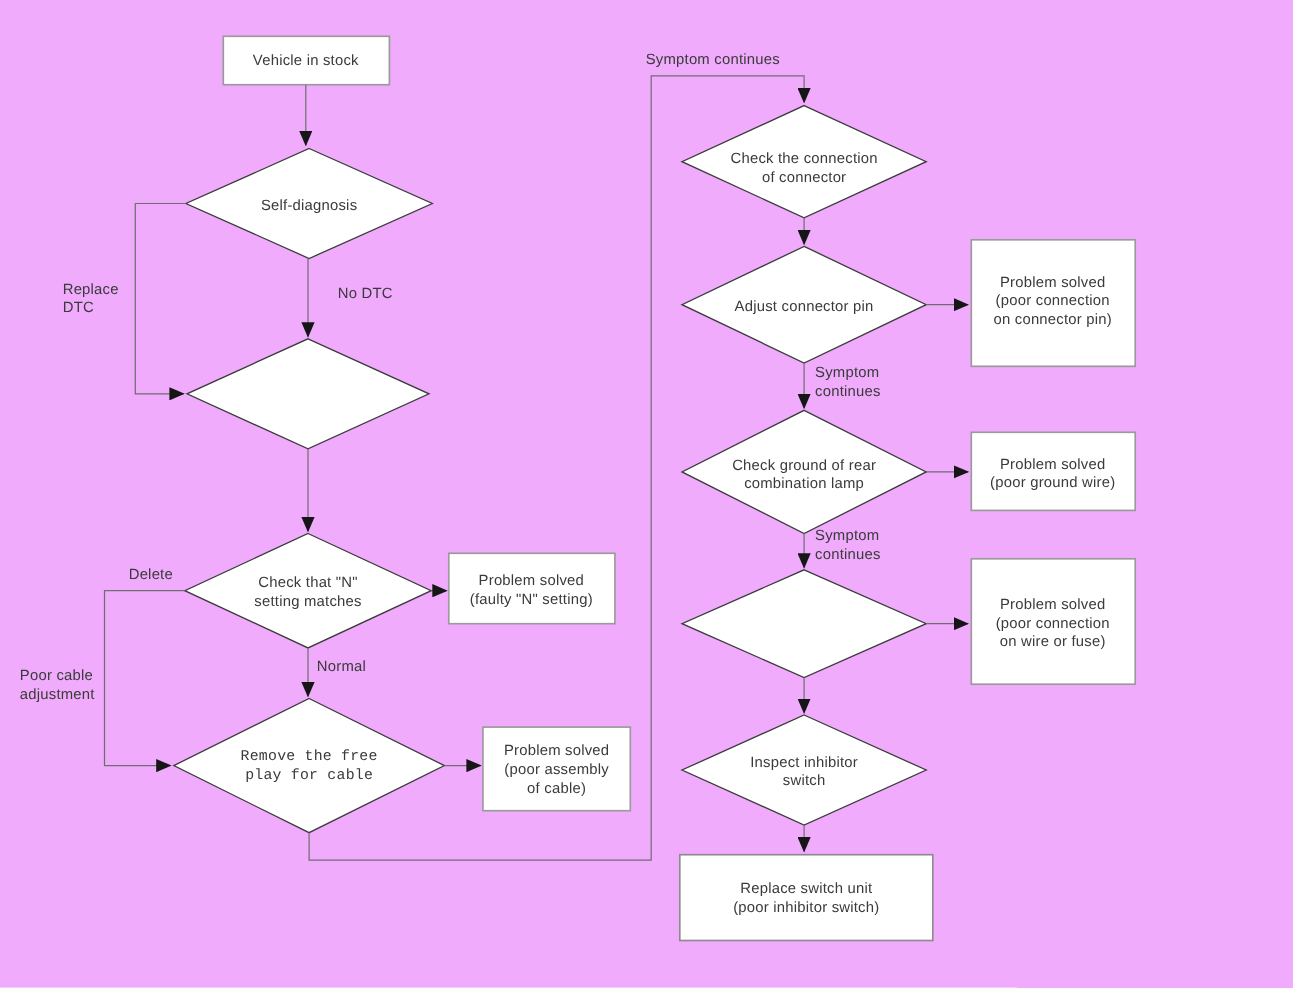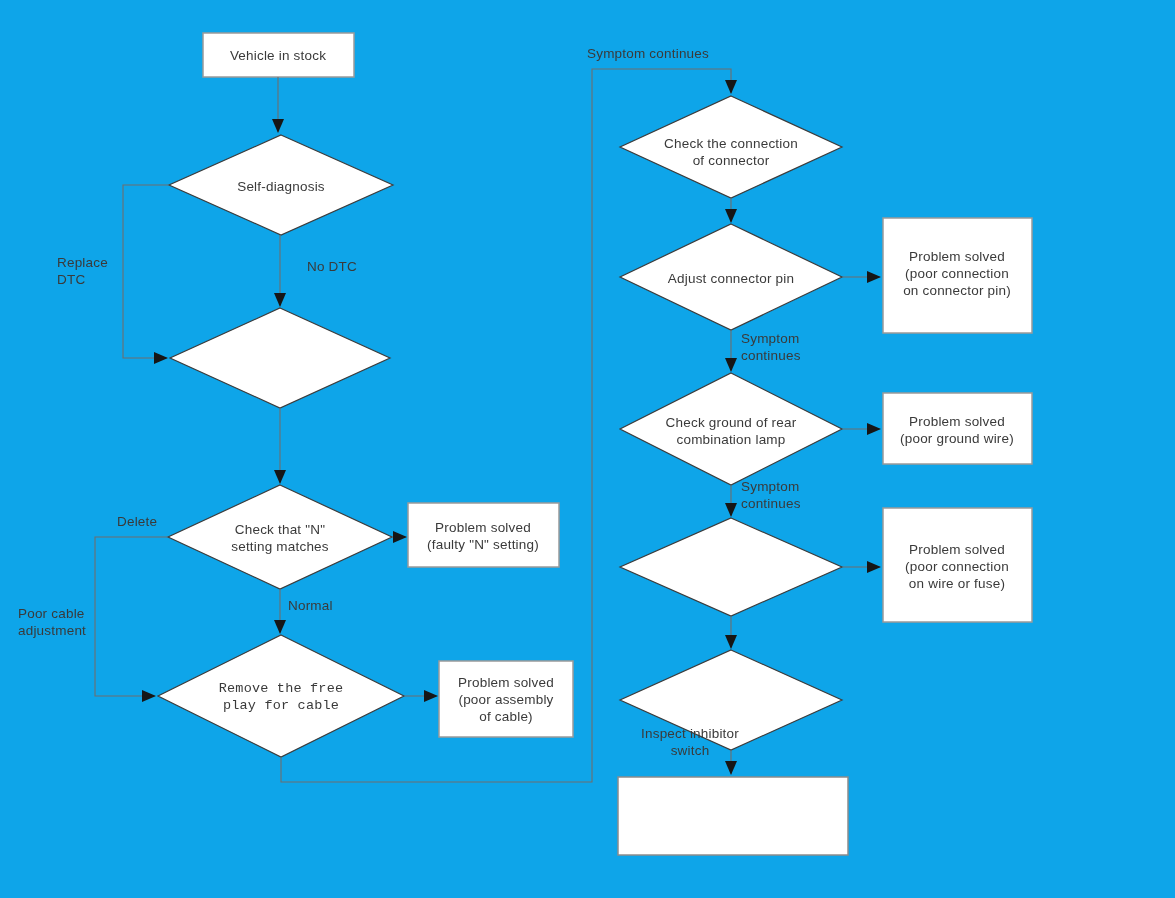--- a/index.html
+++ b/index.html
@@ -1,20 +1,20 @@
 <!DOCTYPE html>
 <html><head>
 <meta charset="utf-8">
 <style>
   html, body { margin: 0; padding: 0; background: #ffffff; }
   .canvas {
     position: relative;
     width: 1175px;
     height: 898px;
-    background: #0ea5e9;
+    background: #f0abfc;
     font-family: "Liberation Sans", sans-serif;
     overflow: hidden;
   }
   .canvas svg { position: absolute; left: 0; top: 0; }
   .lbl {
     position: absolute;
     white-space: pre-line;
     color: #3a3a3a;
     font-size: 13.5px;
     line-height: 17px;
@@ -80,22 +80,24 @@
   <div class="lbl ctr" style="left:281px; top:186px;">Self-diagnosis</div>
   <div class="lbl ctr" style="left:280px; top:538px;">Check that "N"
 setting matches</div>
   <div class="lbl ctr" style="left:281px; top:697px;font-family:Liberation Mono, monospace;">Remove the free
 play for cable</div>
   <div class="lbl ctr" style="left:731px; top:152px;">Check the connection
 of connector</div>
   <div class="lbl ctr" style="left:731px; top:278px;">Adjust connector pin</div>
   <div class="lbl ctr" style="left:731px; top:431px;">Check ground of rear
 combination lamp</div>
-  <div class="lbl ctr" style="left:690px; top:701px;margin-top:41px;">Inspect inhibitor
+  <div class="lbl ctr" style="left:731px; top:701px;">Inspect inhibitor
 switch</div>
+  <div class="lbl ctr" style="left:733px; top:816px;">Replace switch unit
+(poor inhibitor switch)</div>
 
   <div class="lbl ctr" style="left:483px; top:536px;">Problem solved
 (faulty "N" setting)</div>
   <div class="lbl ctr" style="left:506px; top:699px;">Problem solved
 (poor assembly
 of cable)</div>
   <div class="lbl ctr" style="left:957px; top:273px;">Problem solved
 (poor connection
 on connector pin)</div>
   <div class="lbl ctr" style="left:957px; top:430px;">Problem solved

